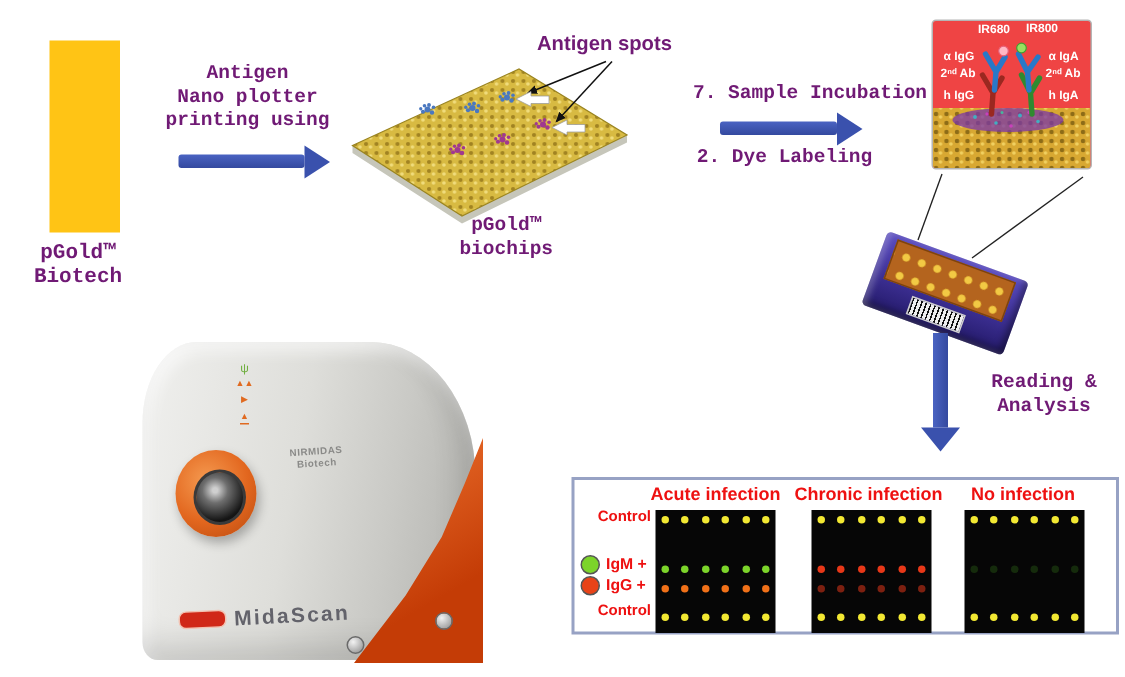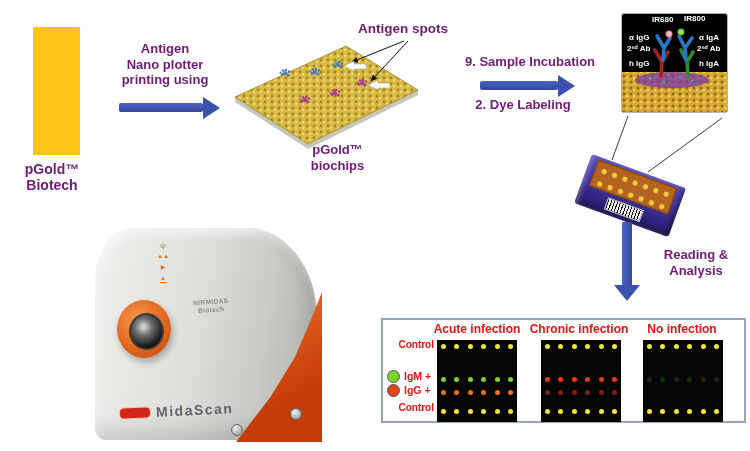--- a/index.html
+++ b/index.html
@@ -1,32 +1,32 @@
 <!DOCTYPE html>
 <html><head>
 <meta charset="utf-8">
 <style>
   html,body{margin:0;padding:0;background:#fff;}
   #stage{position:relative;width:750px;height:451px;background:#fff;overflow:hidden;
          font-family:"Liberation Sans",sans-serif;color:#111;}
   .abs{position:absolute;}
   .t{position:absolute;font-weight:700;color:#701a75;}
-  .ctr{text-align:center;}
+  .ctr{text-align:center;font-family:Liberation Mono, monospace;}
   
   .harrow{position:absolute;height:9px;background:linear-gradient(180deg,#4a63c2,#34499f);border-radius:2px;}
   .harrow::after{content:"";position:absolute;right:-17px;top:-6.5px;width:0;height:0;
     border-left:17px solid #3a51ad;border-top:11px solid transparent;border-bottom:11px solid transparent;}
   .varrow{position:absolute;width:10px;background:linear-gradient(90deg,#4a63c2,#34499f);}
   .varrow::after{content:"";position:absolute;bottom:-16px;left:-8px;width:0;height:0;
     border-top:16px solid #3a51ad;border-left:13px solid transparent;border-right:13px solid transparent;}
   
   #slide{left:33px;top:27px;width:47px;height:128px;background:#ffc415;}
   
   #detailBox{left:621px;top:13px;width:105px;height:98px;border:1px solid #b5b5b5;border-radius:3px;
-    background:#000000;overflow:hidden;}
+    background:#ef4444;overflow:hidden;}
   .dlab{position:absolute;font-size:8px;font-weight:700;color:#fff;white-space:nowrap;line-height:9px;}
   
   #chipAsm{left:590px;top:150px;width:110px;height:80px;}
   #chipRot{position:absolute;left:2px;top:4px;width:100px;height:52px;transform:rotate(20deg);transform-origin:0 0;}
   #chipBase{position:absolute;inset:0;border-radius:3px;
     background:linear-gradient(180deg,#5a4cc0 0%,#43359e 45%,#241a6a 100%);
     box-shadow:inset 3px 0 4px rgba(255,255,255,.25), inset -3px -3px 5px rgba(0,0,0,.4);}
   #chipTop{position:absolute;left:8px;right:8px;top:3px;height:26px;background:#b4641e;border:1px solid #7d430e;
     background-image:radial-gradient(circle,#f2c944 2.2px,#c8861f 2.8px,rgba(0,0,0,0) 3px);
     background-size:11px 13px;background-position:3px 2px;}
@@ -114,21 +114,21 @@
     <line x1="180" y1="1" x2="143" y2="41" stroke="#111" stroke-width="1" marker-end="url(#ah)"></line>
     <polygon points="116,26 126,21 126,24 138,24 138,29 126,29 126,31" fill="#fff" stroke="#999" stroke-width="0.5"></polygon>
     <polygon points="140,45 150,40 150,43 162,43 162,48 150,48 150,50" fill="#fff" stroke="#999" stroke-width="0.5"></polygon>
   </svg>
   <div class="t" style="left:358px;top:21px;font-size:13.5px;white-space:nowrap;">Antigen spots</div>
   <div class="t ctr" style="left:285px;top:142px;width:105px;font-size:13px;line-height:16px;">
     <div>pGold™</div>
     <div>biochips</div>
   </div>
 
-  <div class="t ctr" style="left:462px;top:54px;width:136px;font-size:13px;white-space:nowrap;">9. Sample Incubation</div>
+  <div class="t ctr" style="left:462px;top:54px;width:136px;font-size:13px;white-space:nowrap;">7. Sample Incubation</div>
   <div class="harrow" style="left:480px;top:81px;width:78px;"></div>
   <div class="t ctr" style="left:463px;top:97px;width:120px;font-size:13px;white-space:nowrap;">2. Dye Labeling</div>
 
   <div id="detailBox" class="abs">
     <svg width="105" height="98" viewBox="0 0 105 98">
       <defs>
         <pattern id="goldp2" width="7" height="6" patternUnits="userSpaceOnUse">
           <rect width="7" height="6" fill="#d8a832"></rect>
           <circle cx="2" cy="2" r="1.5" fill="#7a5c10" opacity="0.8"></circle>
           <circle cx="5" cy="4" r="1.2" fill="#f0d060"></circle>

